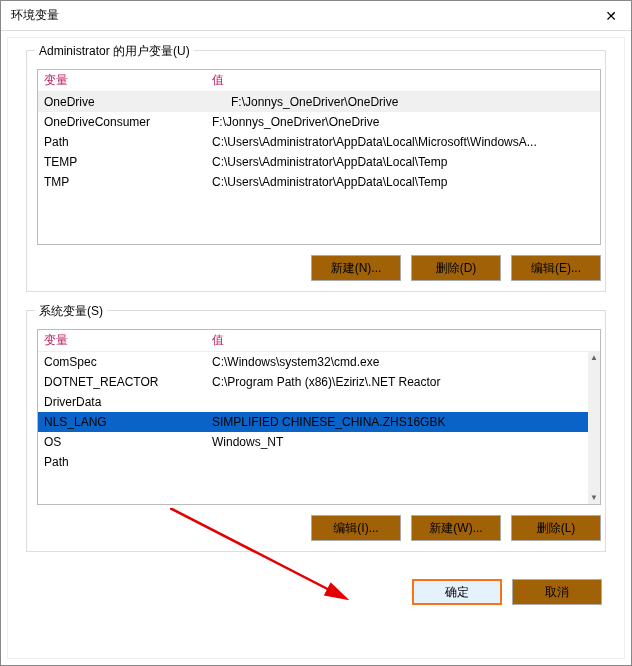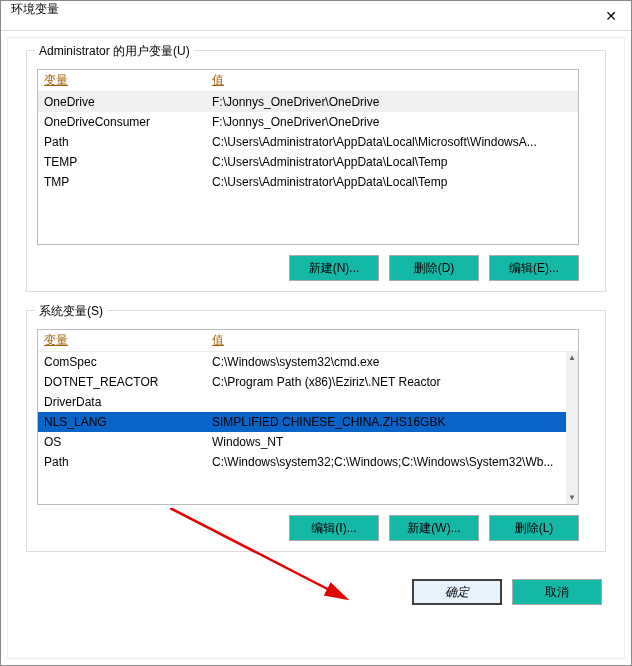--- a/index.html
+++ b/index.html
@@ -16,20 +16,21 @@
   .window {
     border: 1px solid #888;
     width: 632px;
     height: 666px;
     display: flex;
     flex-direction: column;
     background: #fff;
   }
   .titlebar {
     display: flex;
+    align-items: center;
     justify-content: space-between;
     height: 30px;
     padding: 0 0 0 10px;
     border-bottom: 1px solid #ddd;
     color: #000;
   }
   .titlebar .title { font-size: 12px; }
   .titlebar .close {
     width: 40px;
     height: 30px;
@@ -43,21 +44,21 @@
     flex: 1;
     padding: 12px 18px 14px 18px;
     position: relative;
     border: 1px solid #eee;
     margin: 6px;
     background: #fff;
   }
   .group {
     position: relative;
     border: 1px solid #ddd;
-    padding: 18px 26px 10px 10px;
+    padding: 18px 4px 10px 10px;
     margin-bottom: 18px;
   }
   .group-label {
     position: absolute;
     top: -8px;
     left: 8px;
     background: #fff;
     padding: 0 4px;
     font-size: 12px;
     color: #000;
@@ -73,26 +74,25 @@
   .list-header, .list-row {
     display: flex;
     align-items: center;
     height: 20px;
     padding-left: 6px;
     font-size: 12px;
   }
   .list-header {
     height: 22px;
     border-bottom: 1px solid #eee;
-    color: #a16207;
-    text-decoration: underline;
+    color: #be185d;
   }
   .col-name { width: 168px; flex: 0 0 168px; overflow: hidden; white-space: nowrap; text-overflow: ellipsis; }
   .col-val { flex: 1; overflow: hidden; white-space: nowrap; text-overflow: ellipsis; padding-right: 14px; }
-  .list-row.sel-light { background: #f0f0f0; }
+  .list-row.sel-light { background: #f0f0f0; gap: 19px; }
   .list-row.sel-blue { background: #0a63c7; color: #000000; }
   .scrollbar {
     position: absolute;
     right: 0;
     top: 22px;
     bottom: 0;
     width: 12px;
     background: #f0f0f0;
     display: flex;
     flex-direction: column;
@@ -103,27 +103,27 @@
   .btn-row {
     display: flex;
     justify-content: flex-end;
     gap: 10px;
     padding-top: 10px;
   }
   .btn {
     min-width: 90px;
     height: 26px;
     border: 1px solid #aaa;
-    background: #14b8a6;
+    background: #a16207;
     font-size: 12px;
     padding: 0 10px;
     cursor: default;
     font-family: inherit;
   }
-  .btn.primary { border: 2px solid #404040; background: #e5f1fb; font-style: italic; }
+  .btn.primary { border: 2px solid #f97316; background: #e5f1fb; }
   .footer {
     display: flex;
     justify-content: flex-end;
     gap: 10px;
     padding-right: 4px;
     padding-top: 6px;
   }
   .arrow-annot {
     position: absolute;
     pointer-events: none;
@@ -203,21 +203,20 @@
         <div class="list-row sel-blue">
           <div class="col-name">NLS_LANG</div>
           <div class="col-val">SIMPLIFIED CHINESE_CHINA.ZHS16GBK</div>
         </div>
         <div class="list-row">
           <div class="col-name">OS</div>
           <div class="col-val">Windows_NT</div>
         </div>
         <div class="list-row">
           <div class="col-name">Path</div>
-          <div class="col-val">C:\Windows\system32;C:\Windows;C:\Windows\System32\Wb...</div>
         </div>
         <div class="scrollbar">
           <span class="scroll-arrow">▲</span>
           <span class="scroll-arrow">▼</span>
         </div>
       </div>
 
       <div class="btn-row">
         <button class="btn">编辑(I)...</button>
         <button class="btn">新建(W)...</button>

